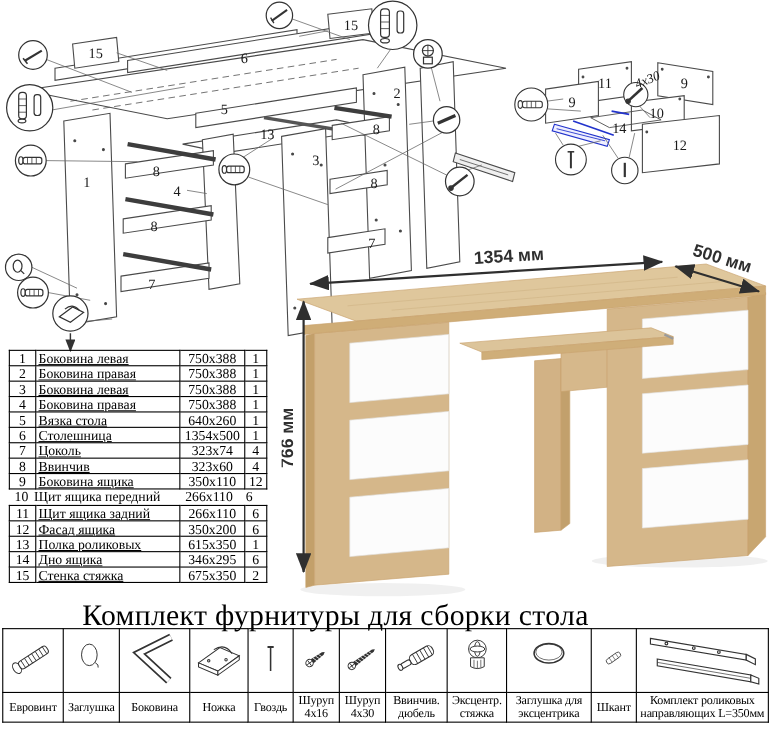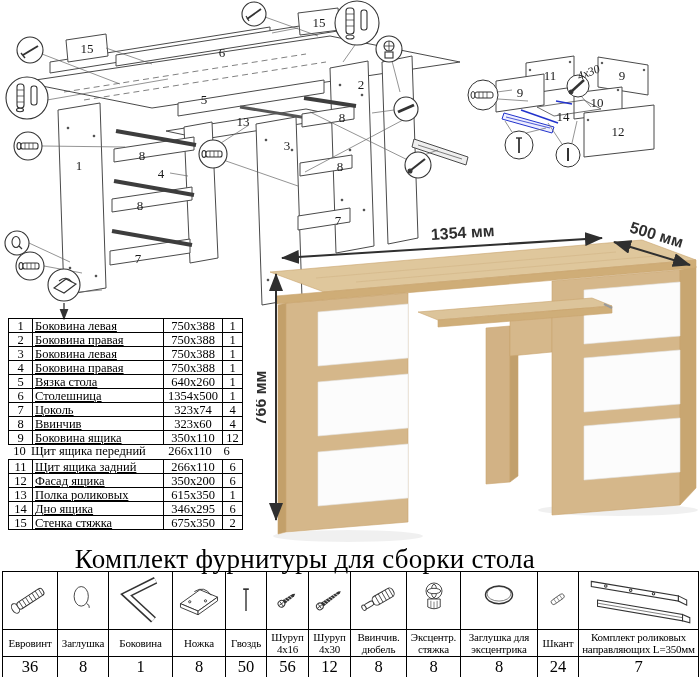--- a/index.html
+++ b/index.html
@@ -559,30 +559,16 @@
       <td>Ножка</td>
       <td>Гвоздь</td>
       <td>Шуруп 4x16</td>
       <td>Шуруп 4x30</td>
       <td>Ввинчив. дюбель</td>
       <td>Эксцентр. стяжка</td>
       <td>Заглушка для эксцентрика</td>
       <td>Шкант</td>
       <td>Комплект роликовых направляющих L=350мм</td>
     </tr>
-    <tr class="qt">
-      <td>36</td>
-      <td>8</td>
-      <td>1</td>
-      <td>8</td>
-      <td>50</td>
-      <td>56</td>
-      <td>12</td>
-      <td>8</td>
-      <td>8</td>
-      <td>8</td>
-      <td>24</td>
-      <td>7</td>
-    </tr>
   </tbody>
     </table>
 
 </div>
 
 </body></html>

